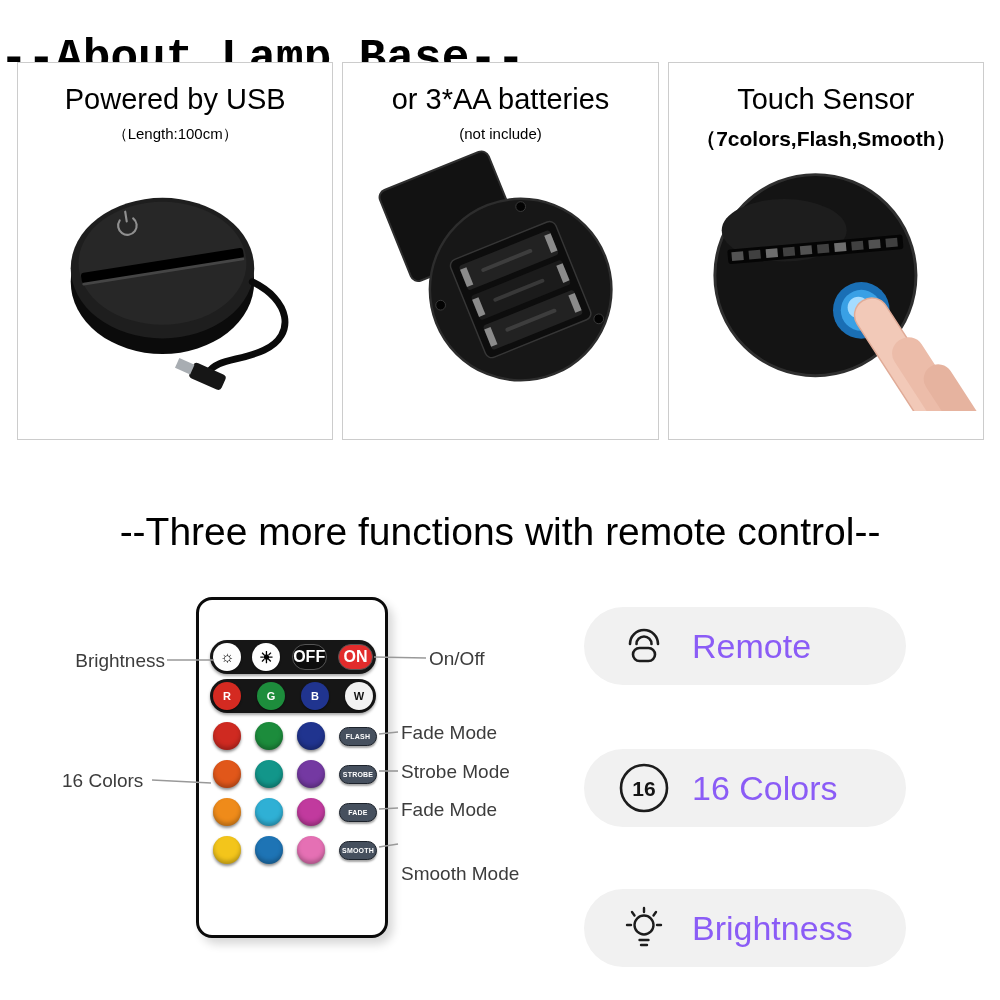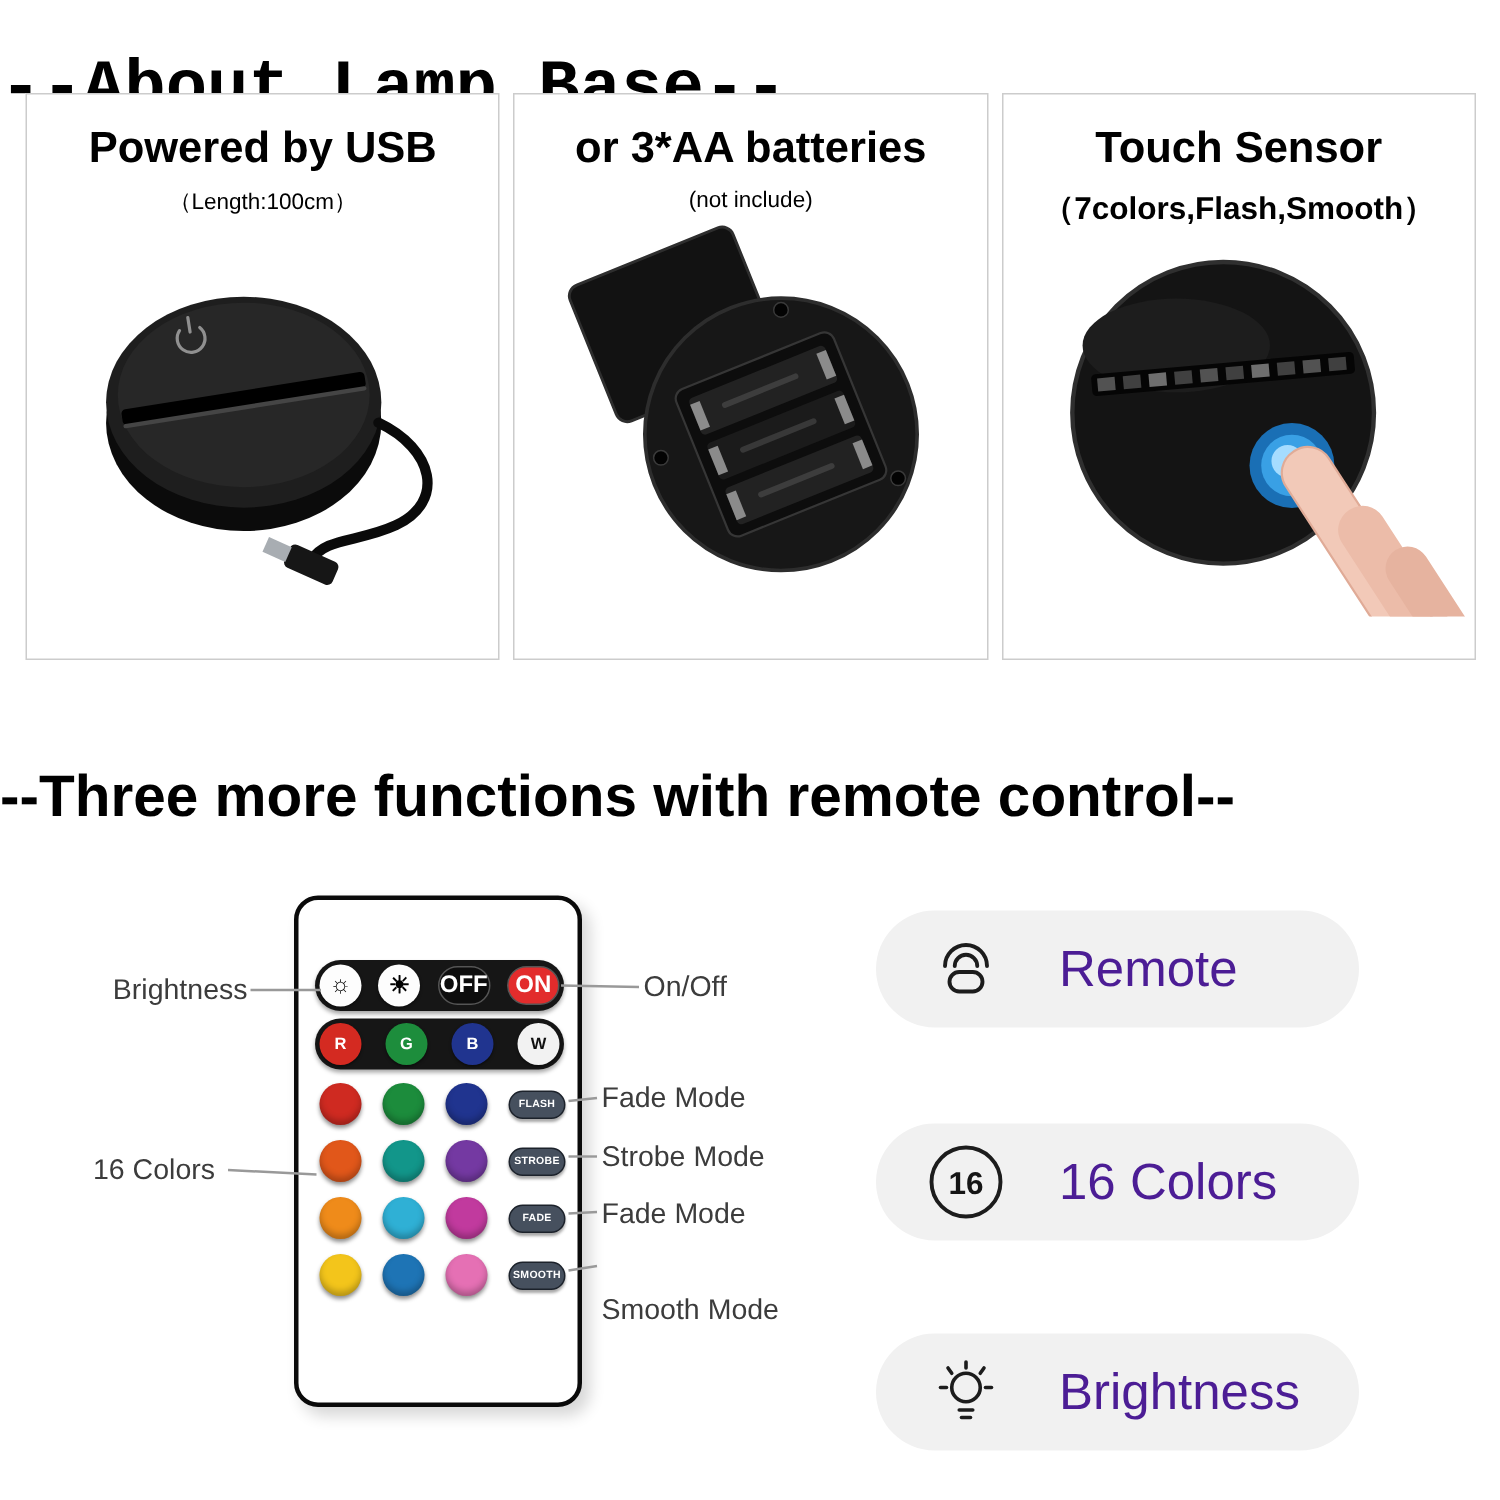--- a/index.html
+++ b/index.html
@@ -2,26 +2,26 @@
 <html><head>
 <meta charset="utf-8">
 <style>
   html,body{margin:0;padding:0;width:1000px;height:1000px;background:#ffffff;
     font-family:"Liberation Sans",sans-serif;color:#000;overflow:hidden;position:relative;}
   #page-title{position:absolute;top:2px;left:0;width:1000px;text-align:left;
     font-size:46px;font-weight:700;font-family:Liberation Mono, monospace;}
   #features{position:absolute;top:62px;left:17px;width:967px;height:378px;display:flex;gap:9px;}
   .feature{flex:1;border:1px solid #cccccc;box-sizing:border-box;display:flex;
     flex-direction:column;align-items:center;background:#fff;overflow:hidden;}
-  .feature h2{margin:20px 0 0;font-size:29px;font-weight:700;}
+  .feature h2{margin:20px 0 0;font-size:29px;font-weight:400;}
   .feature .sub{margin-top:9px;font-size:15px;}
   .feature .sub.small{font-size:21px;font-weight:bold;}
   .feature svg{margin-top:2px;width:100%;height:256px;}
-  #section2-title{position:absolute;top:478px;left:0;width:1000px;
-    font-size:39px;font-weight:700;}
+  #section2-title{position:absolute;top:478px;left:0;width:1000px;text-align:center;
+    font-size:39px;font-weight:400;}
   
   #remote{position:absolute;left:196px;top:597px;width:192px;height:341px;background:#fff;
     border:3px solid #0a0a0a;border-radius:16px;box-sizing:border-box;
     box-shadow:5px 6px 10px rgba(0,0,0,.16);}
   .r-panel{position:absolute;left:11px;width:166px;height:34px;background:#161616;
     border-radius:17px;display:flex;align-items:center;justify-content:space-between;
     padding:0 3px;box-sizing:border-box;box-shadow:0 2px 3px rgba(0,0,0,.35);}
   #panel-power{top:40px;}
   #panel-rgbw{top:79px;}
   .rbtn{width:28px;height:28px;border-radius:50%;display:flex;align-items:center;
@@ -46,21 +46,21 @@
   #callout-flash{left:401px;top:722px;}
   #callout-strobe{left:401px;top:761px;}
   #callout-fade{left:401px;top:799px;}
   #callout-smooth{left:401px;top:835px;margin-top:28px;}
   
   .badge{position:absolute;left:584px;width:322px;height:78px;background:#f1f1f1;
     border-radius:39px;display:flex;align-items:center;padding-left:32px;box-sizing:border-box;}
   #badge-remote{top:607px;}
   #badge-colors{top:749px;}
   #badge-brightness{top:889px;}
-  .blabel{font-size:34px;font-weight:500;color:#4c1d95;margin-left:34px;}
+  .blabel{font-size:34px;font-weight:500;color:#8b5cf6;margin-left:20px;}
   #overlay{position:absolute;left:0;top:0;width:1000px;height:1000px;pointer-events:none;}
 </style>
 </head>
 <body>
 
 <h1 id="page-title">--About Lamp Base--</h1>
 
 <div id="features">
 
   <section class="feature">

